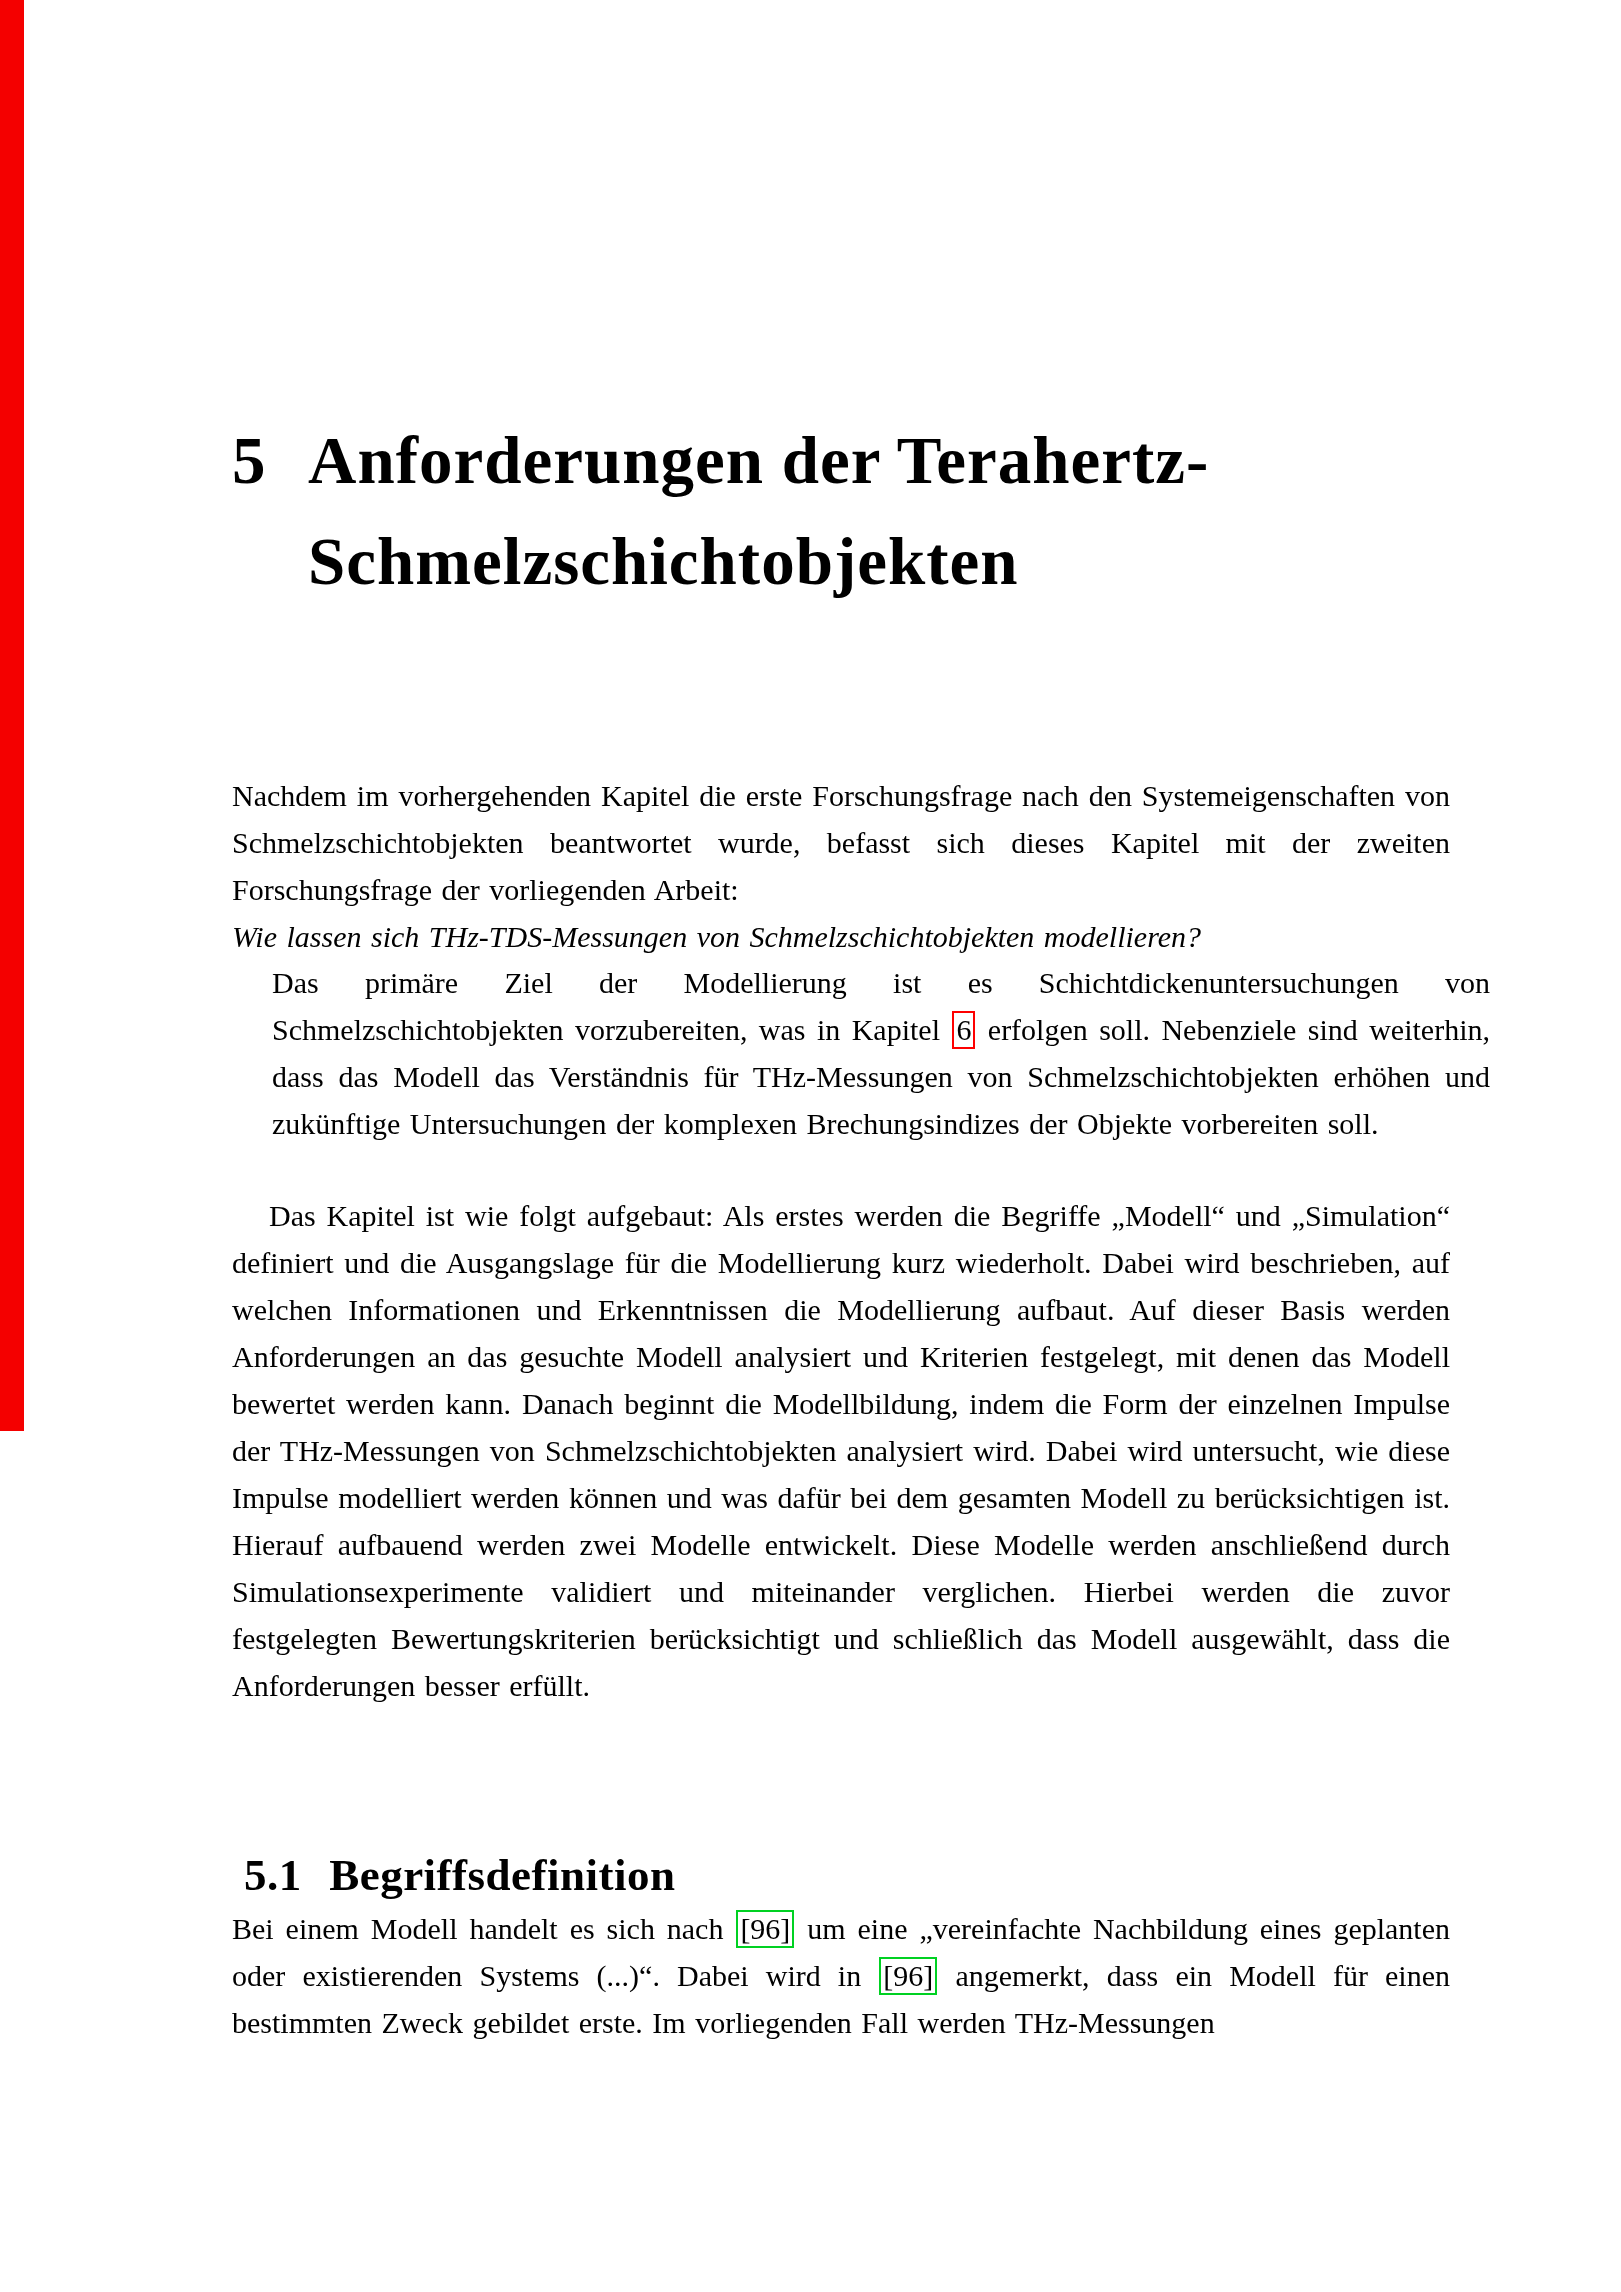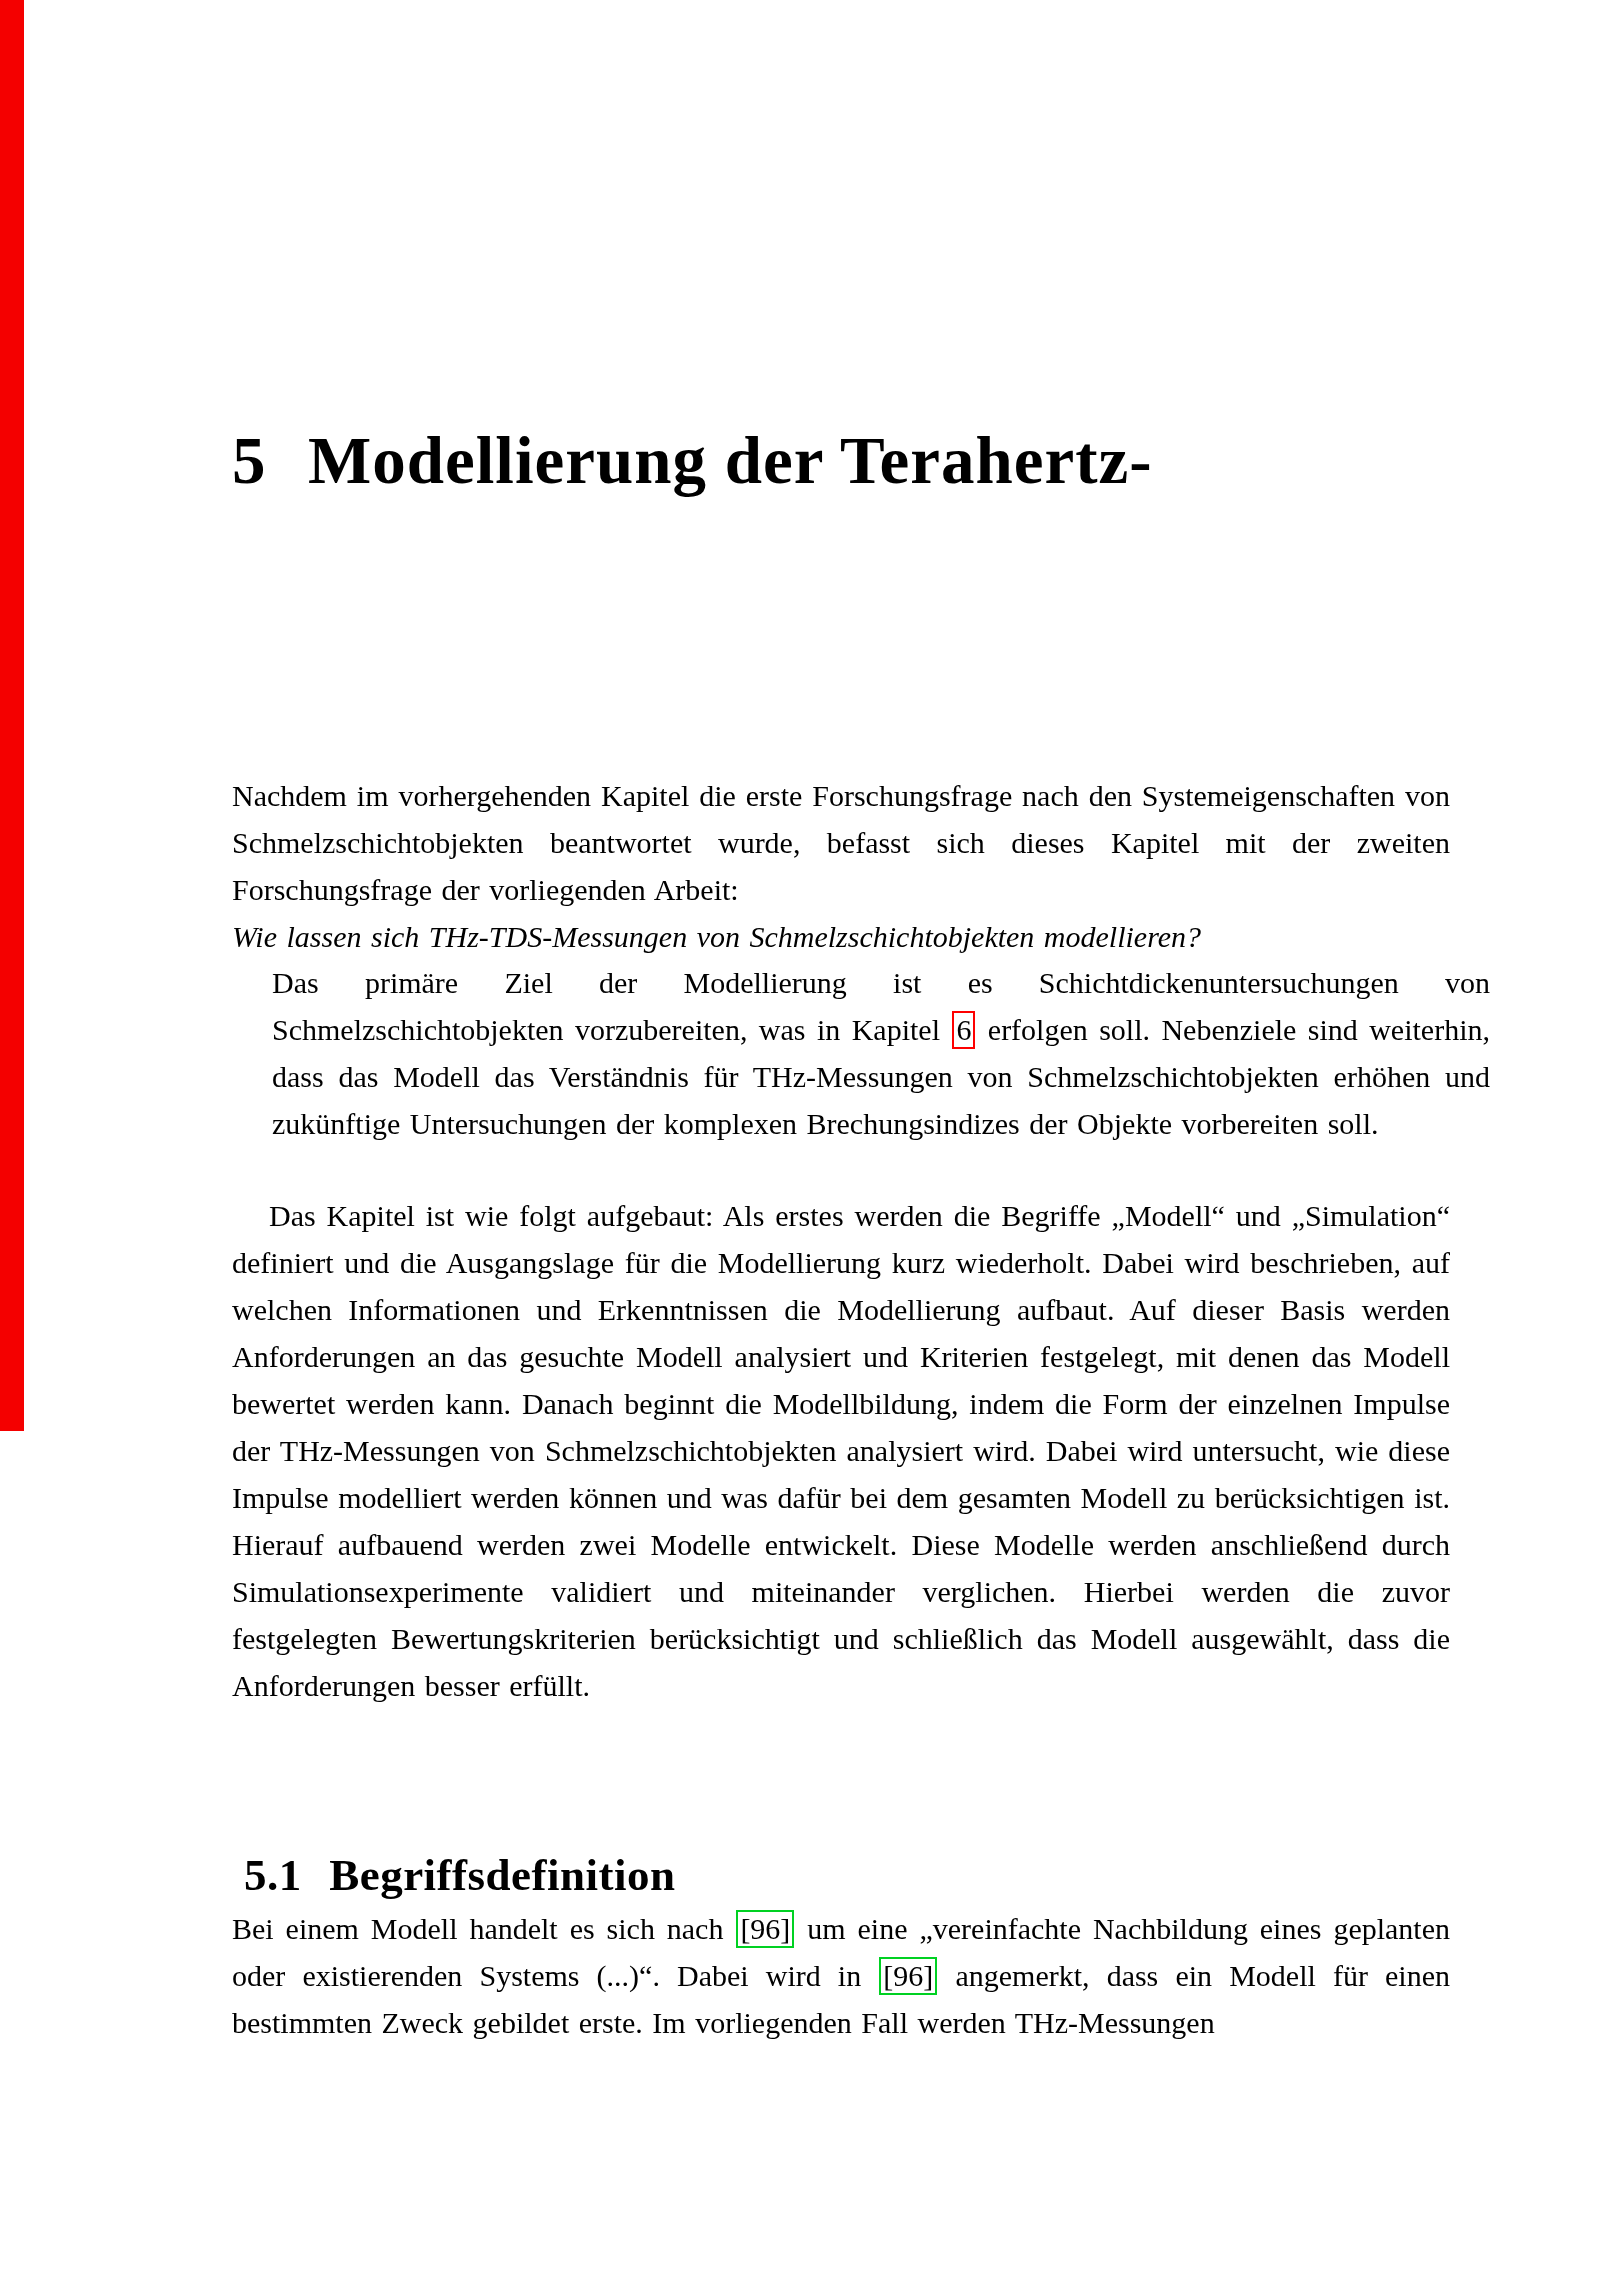--- a/index.html
+++ b/index.html
@@ -57,21 +57,22 @@
 </head>
 <body>
 
 <div class="page">
 
   <div class="change-bar"></div>
 
   <h1 class="chapter">
     <span class="ch-num">5</span>
     <span class="ch-title">
-      <div>Modellierung der Terahertz-</div>
+      <div>Anforderungen der Terahertz-</div>
+      <div>Schmelzschichtobjekten</div>
     </span>
   </h1>
 
   <p class="body p-intro">Nachdem im vorhergehenden Kapitel die erste Forschungsfrage nach den Systemeigenschaften von Schmelzschichtobjekten beantwortet wurde, befasst sich dieses Kapitel mit der zweiten Forschungsfrage der vorliegenden Arbeit:</p>
 
   <p class="body p-question">Wie lassen sich THz-TDS-Messungen von Schmelzschichtobjekten modellieren?</p>
 
   <p class="body p-goal"><span>Das primäre Ziel der Modellierung ist es Schichtdickenuntersuchungen von Schmelzschichtobjekten vorzubereiten, was in Kapitel </span><span class="refbox internal">6</span><span> erfolgen soll. Nebenziele sind weiterhin, dass das Modell das Verständnis für THz-Messungen von Schmelzschichtobjekten erhöhen und zukünftige Untersuchungen der komplexen Brechungsindizes der Objekte vorbereiten soll.</span></p>
 
   <p class="body p-structure">Das Kapitel ist wie folgt aufgebaut: Als erstes werden die Begriffe „Modell“ und „Simulation“ definiert und die Ausgangslage für die Modellierung kurz wiederholt. Dabei wird beschrieben, auf welchen Informationen und Erkenntnissen die Modellierung aufbaut. Auf dieser Basis werden Anforderungen an das gesuchte Modell analysiert und Kriterien festgelegt, mit denen das Modell bewertet werden kann. Danach beginnt die Modellbildung, indem die Form der einzelnen Impulse der THz-Messungen von Schmelzschichtobjekten analysiert wird. Dabei wird untersucht, wie diese Impulse modelliert werden können und was dafür bei dem gesamten Modell zu berücksichtigen ist. Hierauf aufbauend werden zwei Modelle entwickelt. Diese Modelle werden anschließend durch Simulationsexperimente validiert und miteinander verglichen. Hierbei werden die zuvor festgelegten Bewertungskriterien berücksichtigt und schließlich das Modell ausgewählt, dass die Anforderungen besser erfüllt.</p>

